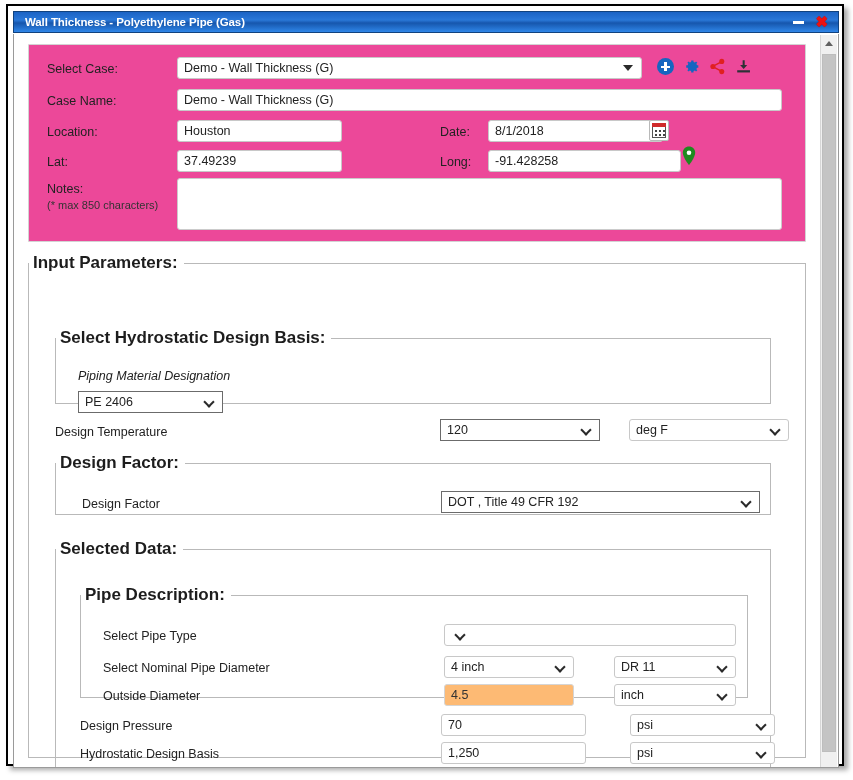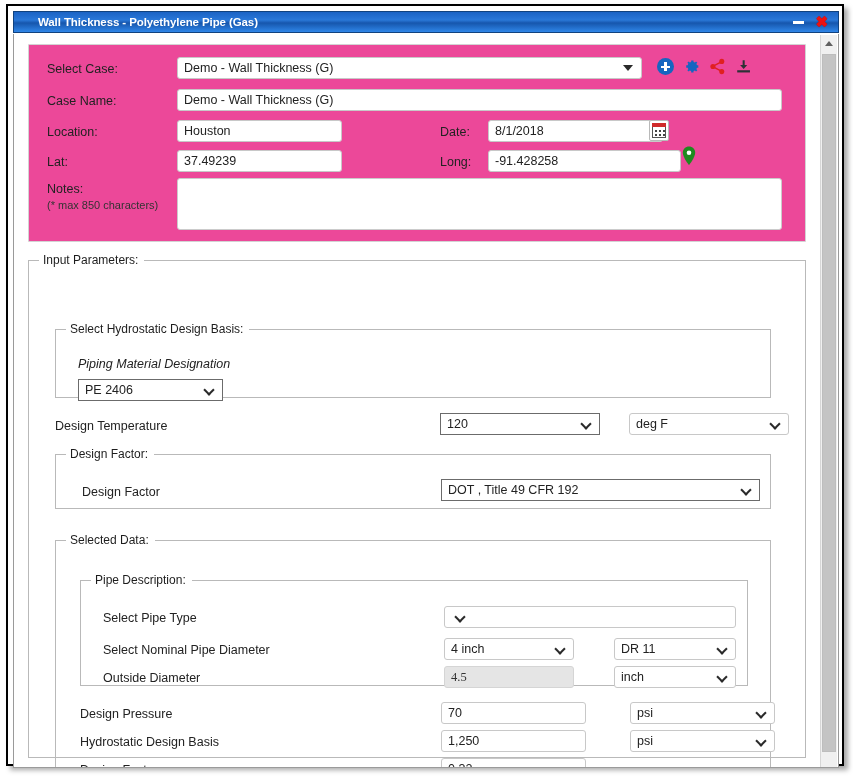--- a/index.html
+++ b/index.html
@@ -29,21 +29,21 @@
     width: 826px; height: 22px;
     background: linear-gradient(to bottom, #1b63c4 0%, #2a78d8 40%, #1656ad 55%, #2f86e8 100%);
     border: 1px solid #10427f;
     display: flex;
     align-items: center;
   }
   .titlebar-text {
     color: #ffffff;
     font-size: 11.5px;
     font-weight: bold;
-    padding-left: 24px;
+    padding-left: 11px;
     letter-spacing: -0.1px;
     white-space: nowrap;
     flex: 1;
   }
   .win-btns { display: flex; align-items: center; padding-right: 10px; gap: 11px; }
   .btn-min {
     width: 11px; height: 3px; background: #ffffff; display: block;
   }
   .btn-close {
     color: #ee1111; font-weight: bold; font-size: 15px; line-height: 12px;
@@ -105,24 +105,23 @@
     background: #ec4899;
     border-radius: 1px;
   }
   fieldset.gb {
     position: absolute;
     margin: 0; padding: 0;
     border: 1px solid #b9b9b9;
     background: transparent;
   }
   fieldset.gb > legend {
-    margin-left: 10px;
     padding: 0 6px 0 4px;
-    font-size: 12px;
-    font-weight: normal;
+    font-size: 17px;
+    font-weight: bold;
     color: #1d1d1d;
   }
 
   .lbl {
     position: absolute;
     font-size: 12.5px;
     color: #222222;
     white-space: nowrap;
   }
   .lbl.sub { font-size: 11px; color: #333; }
@@ -134,24 +133,23 @@
     border: 1px solid #c8c8c8;
     border-radius: 3px;
     background: #ffffff;
     font-family: "Liberation Sans", sans-serif;
     font-size: 12.5px;
     color: #222222;
     padding: 0 6px;
     outline: none;
   }
   input.tb.ro, .tb.ro {
-    background: #e5e5e5;
+    background: #fdba74;
     border-color: #d5d5d5;
     color: #333;
-    font-family: Liberation Serif, serif;
   }
 
   
   .sel {
     position: absolute;
     height: 22px;
     border: 1px solid #c8c8c8;
     border-radius: 3px;
     background: #ffffff;
     font-size: 12.5px;

